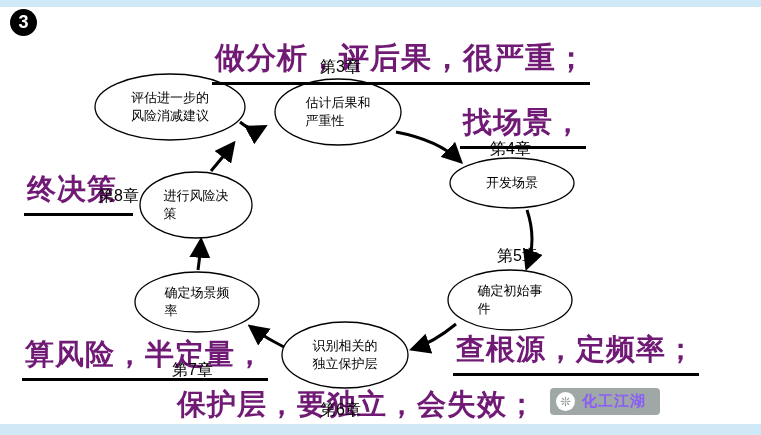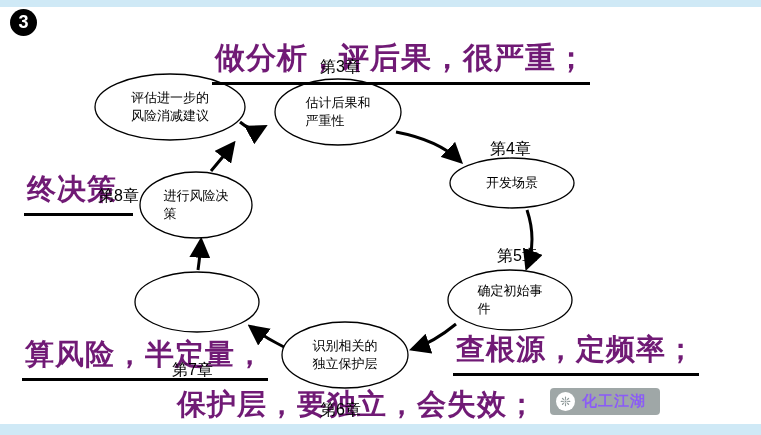--- a/index.html
+++ b/index.html
@@ -85,26 +85,31 @@
     <div>开发场景</div>
   </div>
   <div class="node-label" style="left:510px;top:300px;">
     <div>确定初始事</div>
     <div>件</div>
   </div>
   <div class="node-label" style="left:345px;top:355px;">
     <div>识别相关的</div>
     <div>独立保护层</div>
   </div>
+  <div class="node-label" style="left:197px;top:302px;">
+    <div>确定场景频</div>
+    <div>率</div>
+  </div>
   <div class="node-label" style="left:196px;top:205px;">
     <div>进行风险决</div>
     <div>策</div>
   </div>
 
   <div class="callig headline" style="left:212px;top:38px;">做分析，评后果，很严重；</div>
+  <div class="callig" style="left:460px;top:103px;">找场景，</div>
   <div class="callig" style="left:24px;top:170px;padding-right:16px;text-align:center;">终决策</div>
   <div class="callig" style="left:453px;top:330px;text-align:center;">查根源，定频率；</div>
   <div class="callig" style="left:22px;top:335px;">算风险，半定量，</div>
   <div class="callig" style="left:174px;top:385px;">保护层，要独立，会失效；</div>
 
   <div class="chapter" style="left:320px;top:57px;">第3章</div>
   <div class="chapter" style="left:490px;top:139px;">第4章</div>
   <div class="chapter" style="left:497px;top:246px;">第5章</div>
   <div class="chapter" style="left:320px;top:400px;">第6章</div>
   <div class="chapter" style="left:172px;top:360px;">第7章</div>

